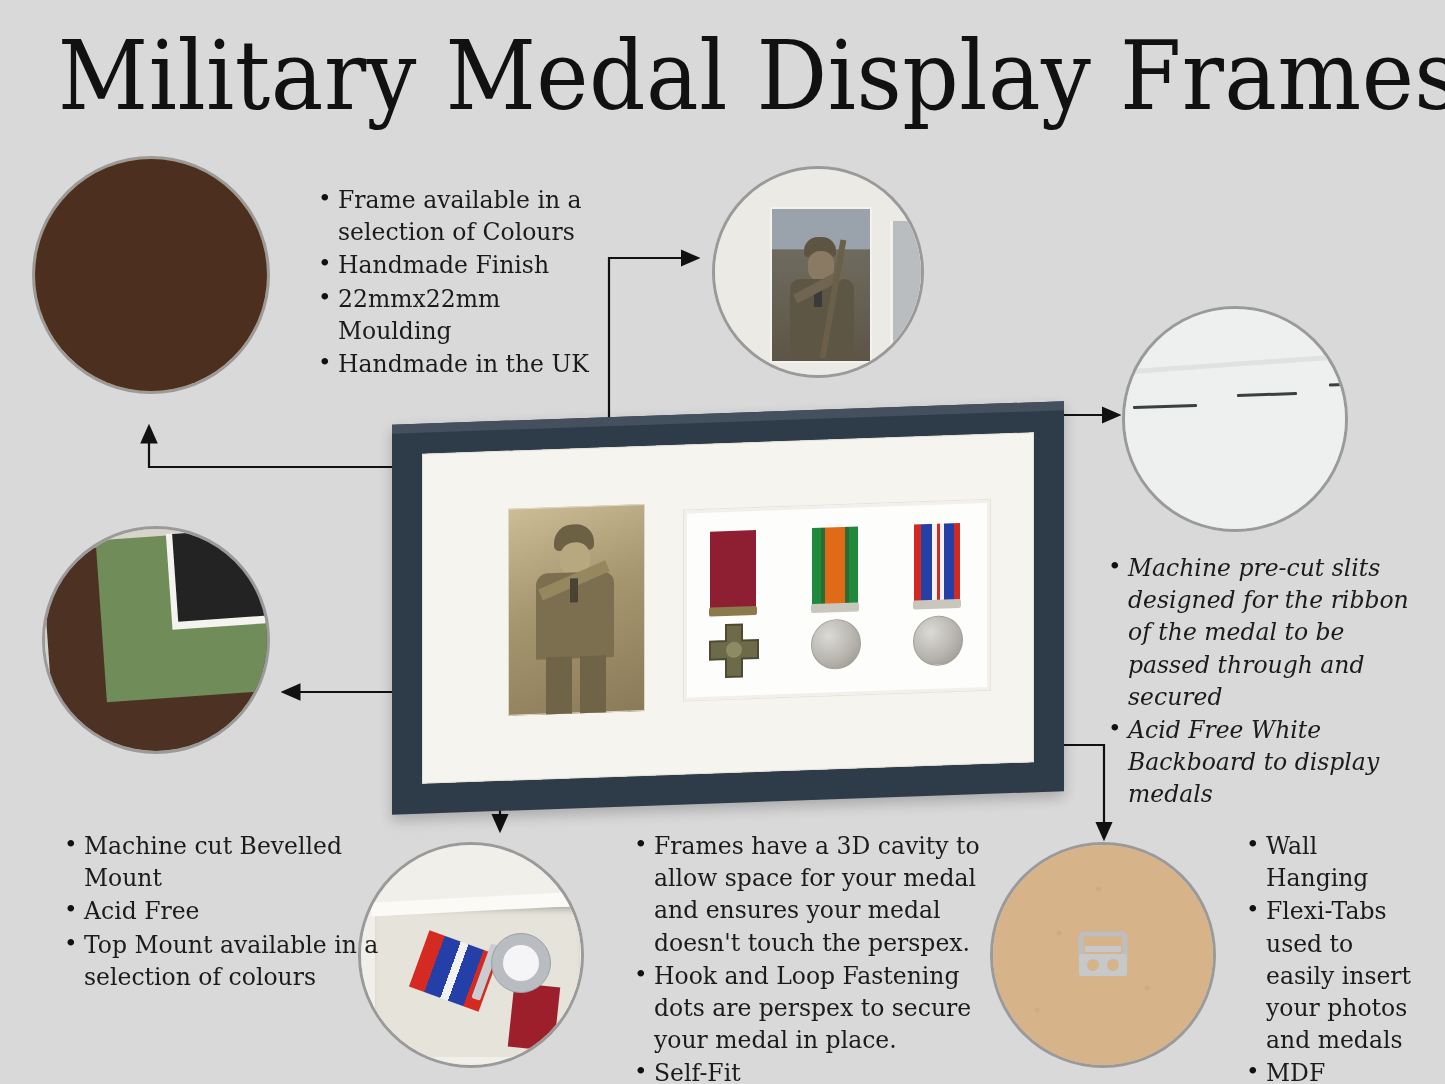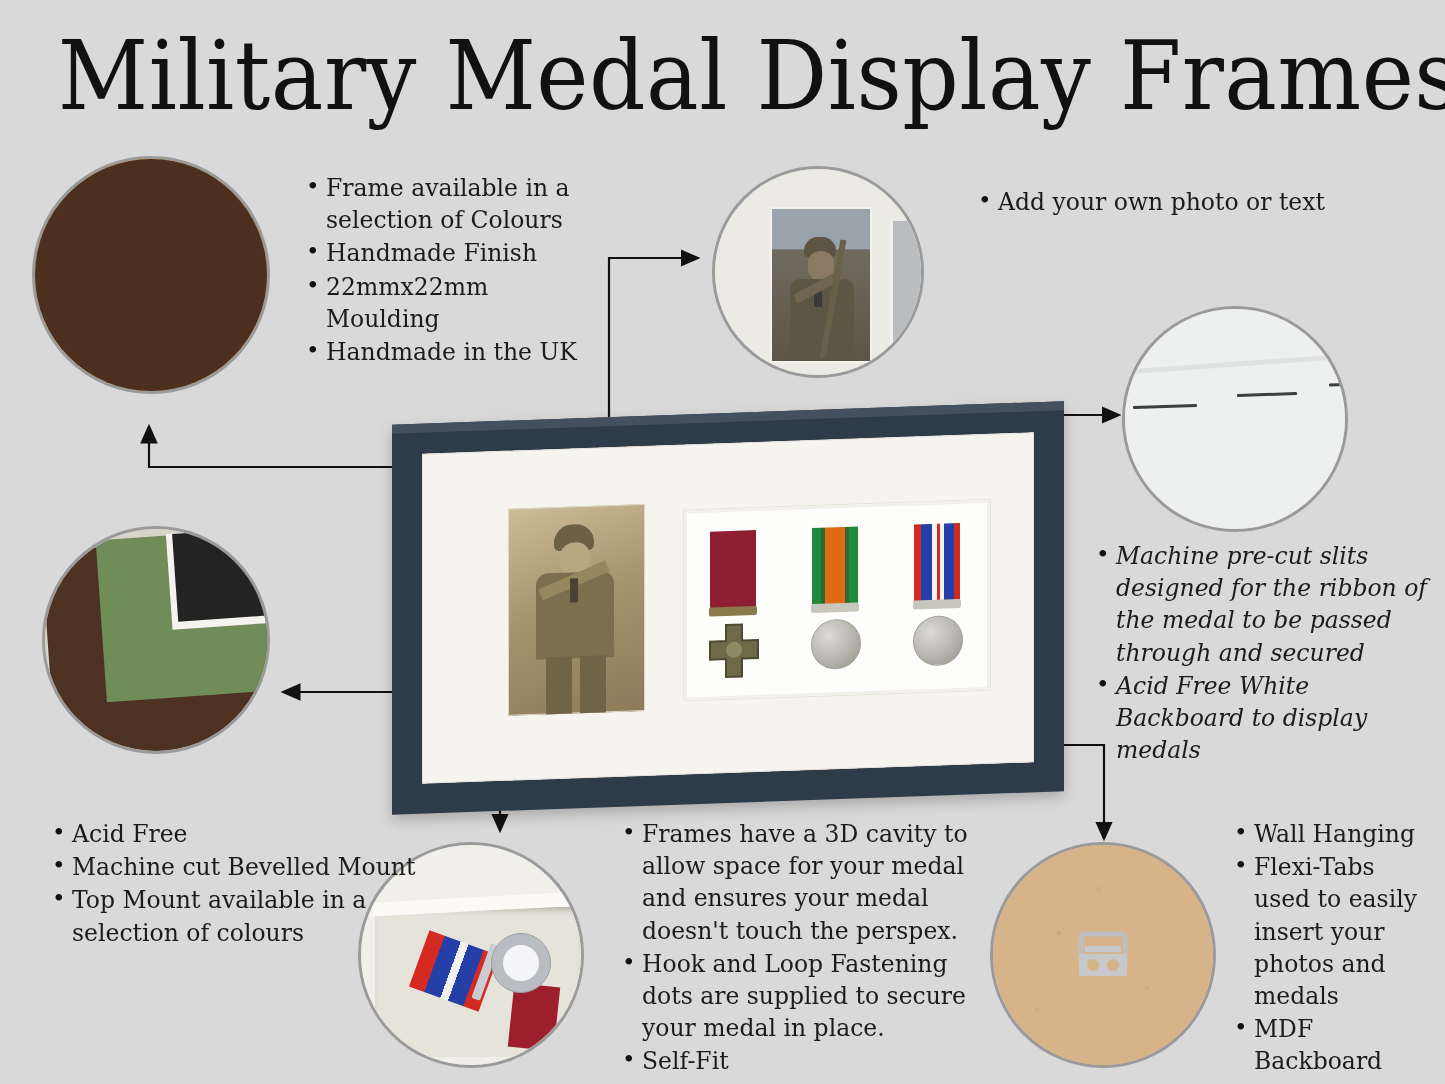--- a/index.html
+++ b/index.html
@@ -21,21 +21,21 @@
     line-height:1.0;
     letter-spacing:0.5px;
     color:#111;
     transform:scaleX(0.92);
     transform-origin:50% 50%;
     white-space:nowrap;
   }
 
   
   .bullets{position:absolute;color:#1b1b1b;font-size:23.5px;line-height:1.37;}
-  .bullets ul{margin:4px;padding:0 0 0 26px;list-style:none;}
+  .bullets ul{margin:16px;padding:0 0 0 26px;list-style:none;}
   .bullets li{position:relative;margin:0 0 1px 0;}
   .bullets li::before{
     content:"•";position:absolute;left:-20px;top:-1px;font-size:23px;color:#111;
   }
 
   #txt-frame-features{left:296px;top:168px;width:310px;}
   #txt-photo-features{left:968px;top:182px;width:380px;}
   #txt-slits-features{left:1086px;top:536px;width:350px;font-style:italic;}
   #txt-mount-features{left:42px;top:814px;width:380px;}
   #txt-cavity-features{left:612px;top:814px;width:390px;}
@@ -276,40 +276,39 @@
   <div class="bullets" id="txt-frame-features">
     <ul>
         <li>Frame available in a selection of Colours</li>
         <li>Handmade Finish</li>
         <li>22mmx22mm Moulding</li>
         <li>Handmade in the UK</li>
       </ul>
   </div>
   <div class="bullets" id="txt-photo-features">
     <ul>
-        <li>Add your own photo or text</li>
       </ul>
   </div>
   <div class="bullets" id="txt-slits-features">
     <ul>
         <li>Machine pre-cut slits designed for the ribbon of the medal to be passed through and secured</li>
         <li>Acid Free White Backboard to display medals</li>
       </ul>
   </div>
   <div class="bullets" id="txt-mount-features">
     <ul>
+        <li>Machine cut Bevelled Mount</li>
         <li>Acid Free</li>
-        <li>Machine cut Bevelled Mount</li>
         <li>Top Mount available in a selection of colours</li>
       </ul>
   </div>
   <div class="bullets" id="txt-cavity-features">
     <ul>
         <li>Frames have a 3D cavity to allow space for your medal and ensures your medal doesn't touch the perspex.</li>
-        <li>Hook and Loop Fastening dots are supplied to secure your medal in place.</li>
+        <li>Hook and Loop Fastening dots are perspex to secure your medal in place.</li>
         <li>Self-Fit</li>
       </ul>
   </div>
   <div class="bullets" id="txt-hanging-features">
     <ul>
         <li>Wall Hanging</li>
         <li>Flexi-Tabs used to easily insert your photos and medals</li>
         <li>MDF Backboard</li>
         <li>Styrene Safety front</li>
       </ul>

